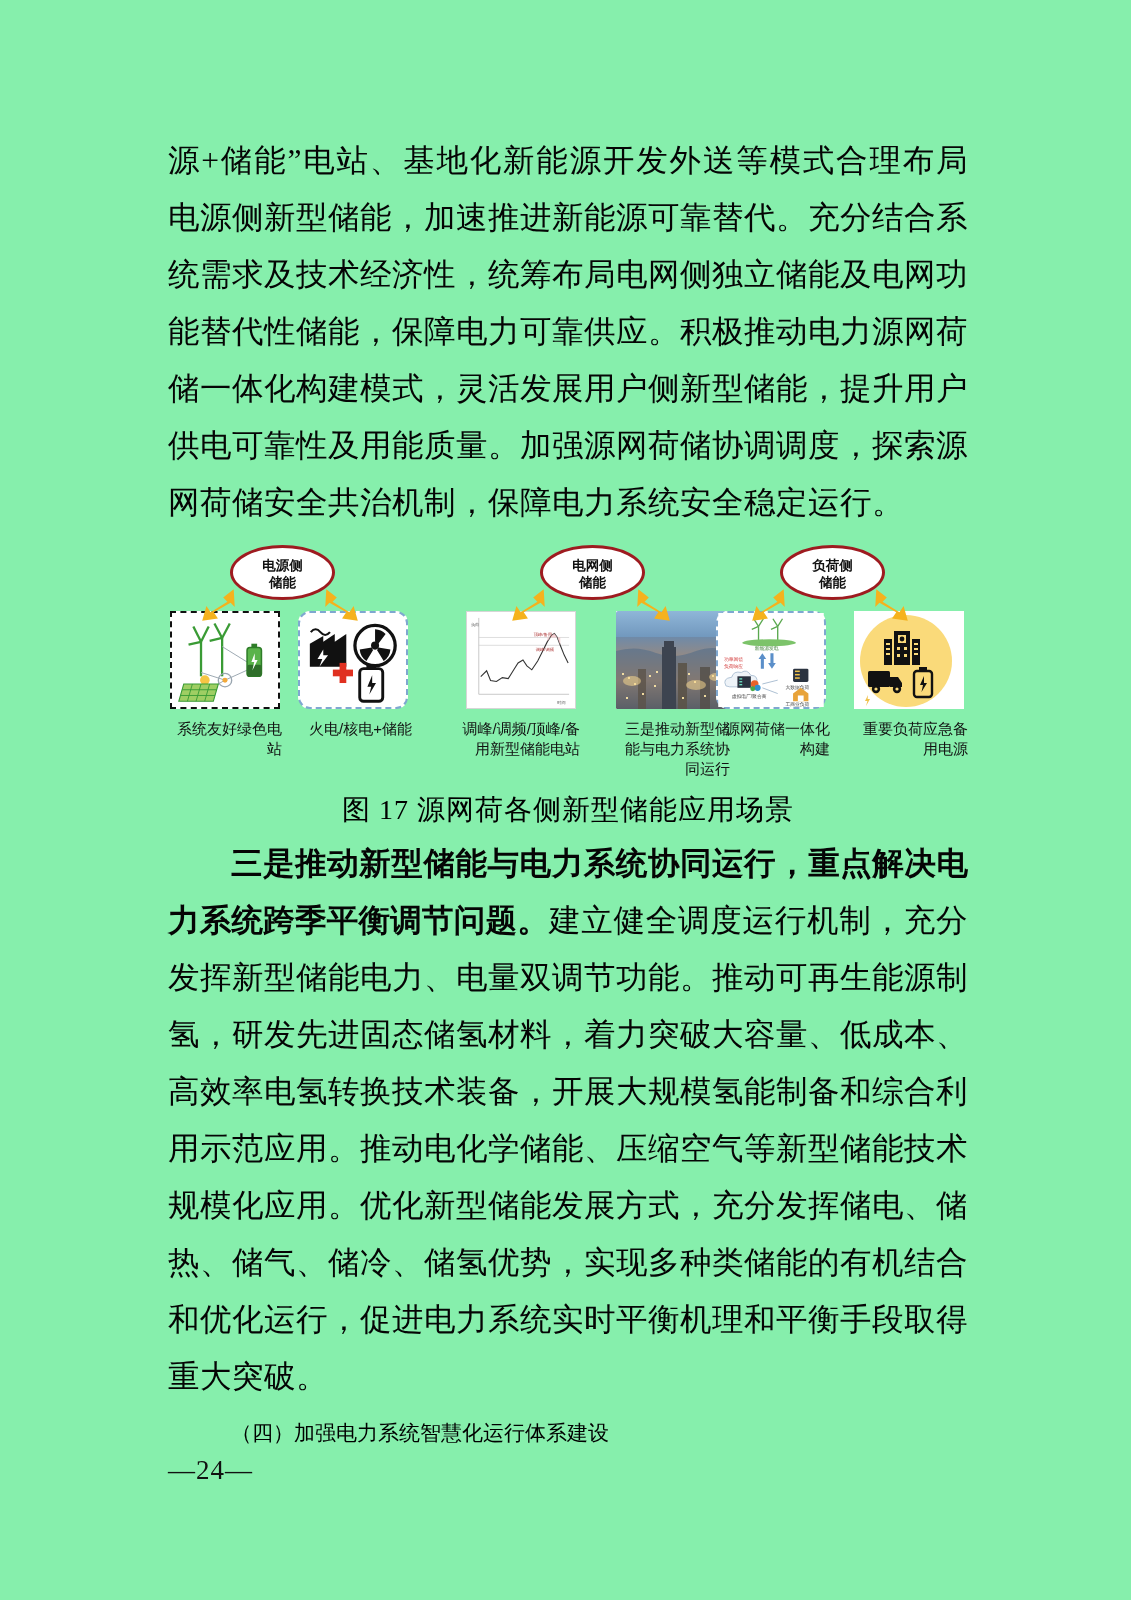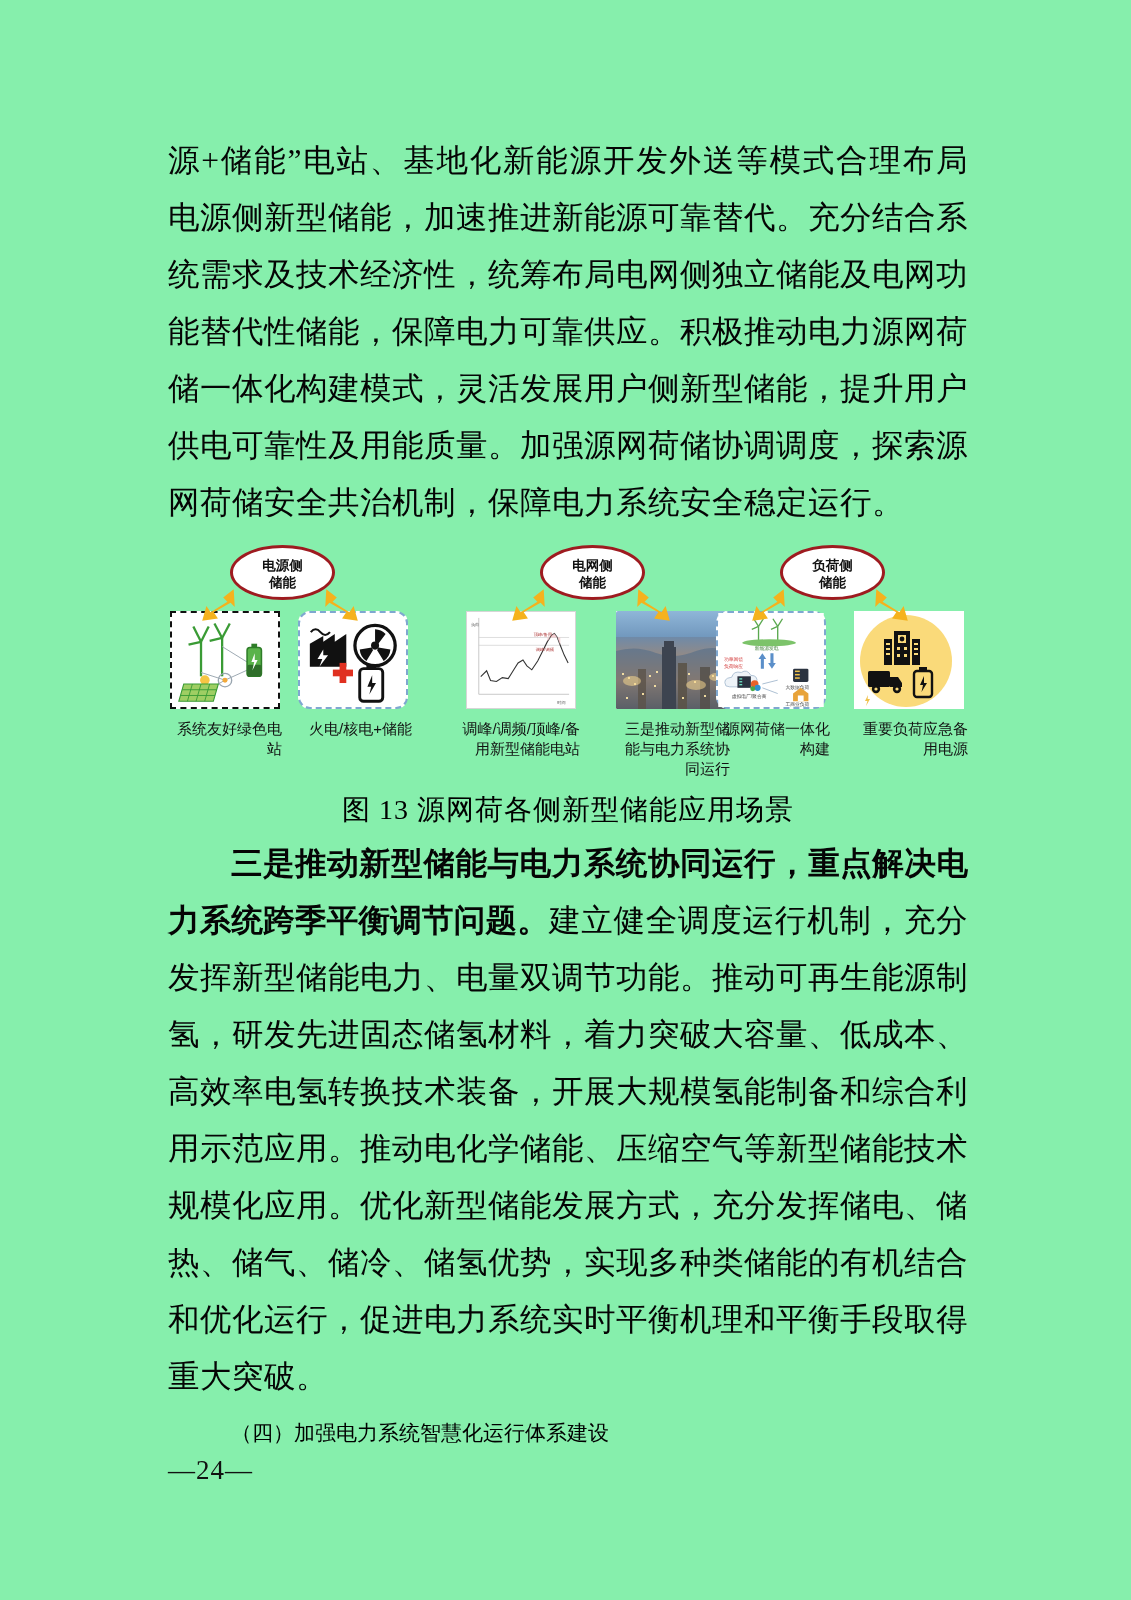--- a/index.html
+++ b/index.html
@@ -487,21 +487,21 @@
             <path d="M14 84 L11 90 L13.4 90 L12 95 L16 88 L13.6 88 Z" fill="#f0c14a"></path>
           </svg>
         </div>
 
         <div class="cap" style="left:-4px;">源网荷储一体化构建</div>
         <div class="cap" style="left:134px;">重要负荷应急备用电源</div>
       </div>
 
     </div>
 
-    <div class="figcaption">图 13  源网荷各侧新型储能应用场景</div>
+    <div class="figcaption">图 17  源网荷各侧新型储能应用场景</div>
 
     <p class="para indent"><span class="lead">三是推动新型储能与电力系统协同运行，重点解决电力系统跨季平衡调节问题。</span><span>建立健全调度运行机制，充分发挥新型储能电力、电量双调节功能。推动可再生能源制氢，研发先进固态储氢材料，着力突破大容量、低成本、高效率电氢转换技术装备，开展大规模氢能制备和综合利用示范应用。推动电化学储能、压缩空气等新型储能技术规模化应用。优化新型储能发展方式，充分发挥储电、储热、储气、储冷、储氢优势，实现多种类储能的有机结合和优化运行，促进电力系统实时平衡机理和平衡手段取得重大突破。</span></p>
 
     <p class="heading">（四）加强电力系统智慧化运行体系建设</p>
 
 
   </div>
 
   <div class="pagenum">—24—</div>
 

